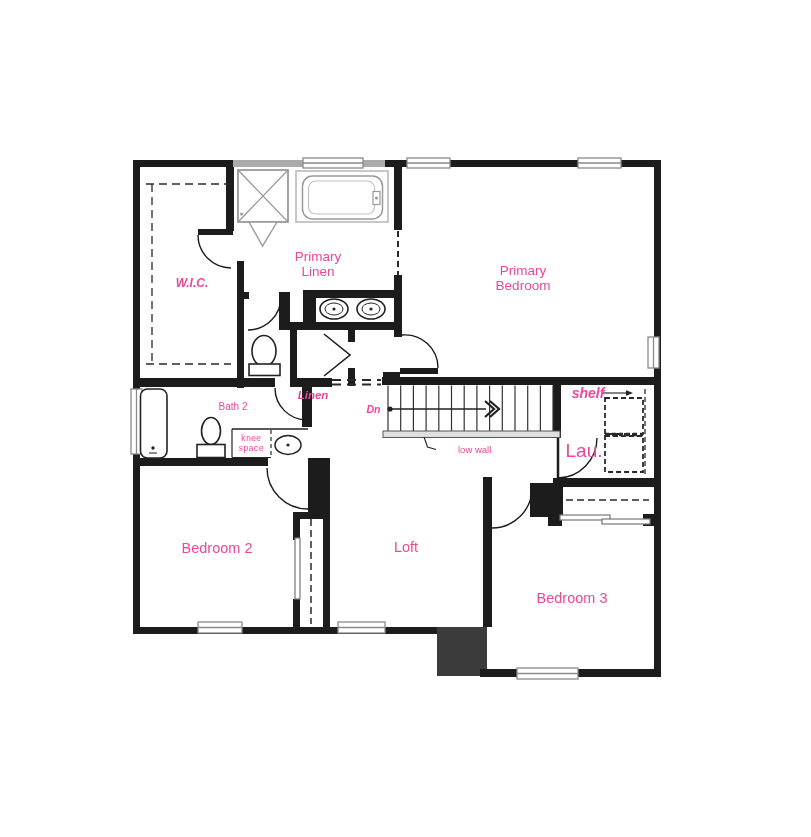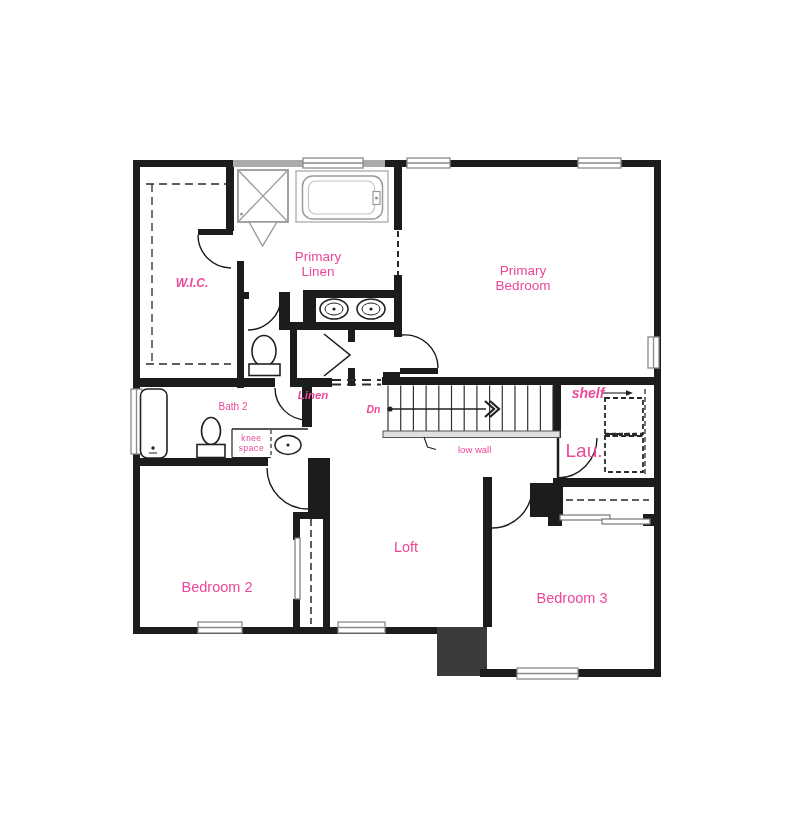--- a/index.html
+++ b/index.html
@@ -246,19 +246,19 @@
   <div class="lbl bold" style="left:313px;top:356px;font-size:11.5px;margin-top:39px;">Linen</div>
 
   <div class="lbl bold anno" style="left:369px;top:409px;">Dn</div>
 
   <div class="lbl left-anchor" style="left:438px;top:449px;font-size:9.5px;">low wall</div>
 
   <div class="lbl bold tiny" style="left:588px;top:393px;">shelf</div>
 
   <div class="lbl" style="left:584px;top:430px;font-size:19px;margin-top:20px;">Lau.</div>
 
-  <div class="lbl room-lg" style="left:217px;top:548px;margin-top:39px;">Bedroom 2</div>
+  <div class="lbl room-lg" style="left:217px;top:548px;">Bedroom 2</div>
 
   <div class="lbl room-lg" style="left:406px;top:547px;">Loft</div>
 
   <div class="lbl room-lg" style="left:572px;top:598px;">Bedroom 3</div>
 
 </div>
 
 </body></html>

